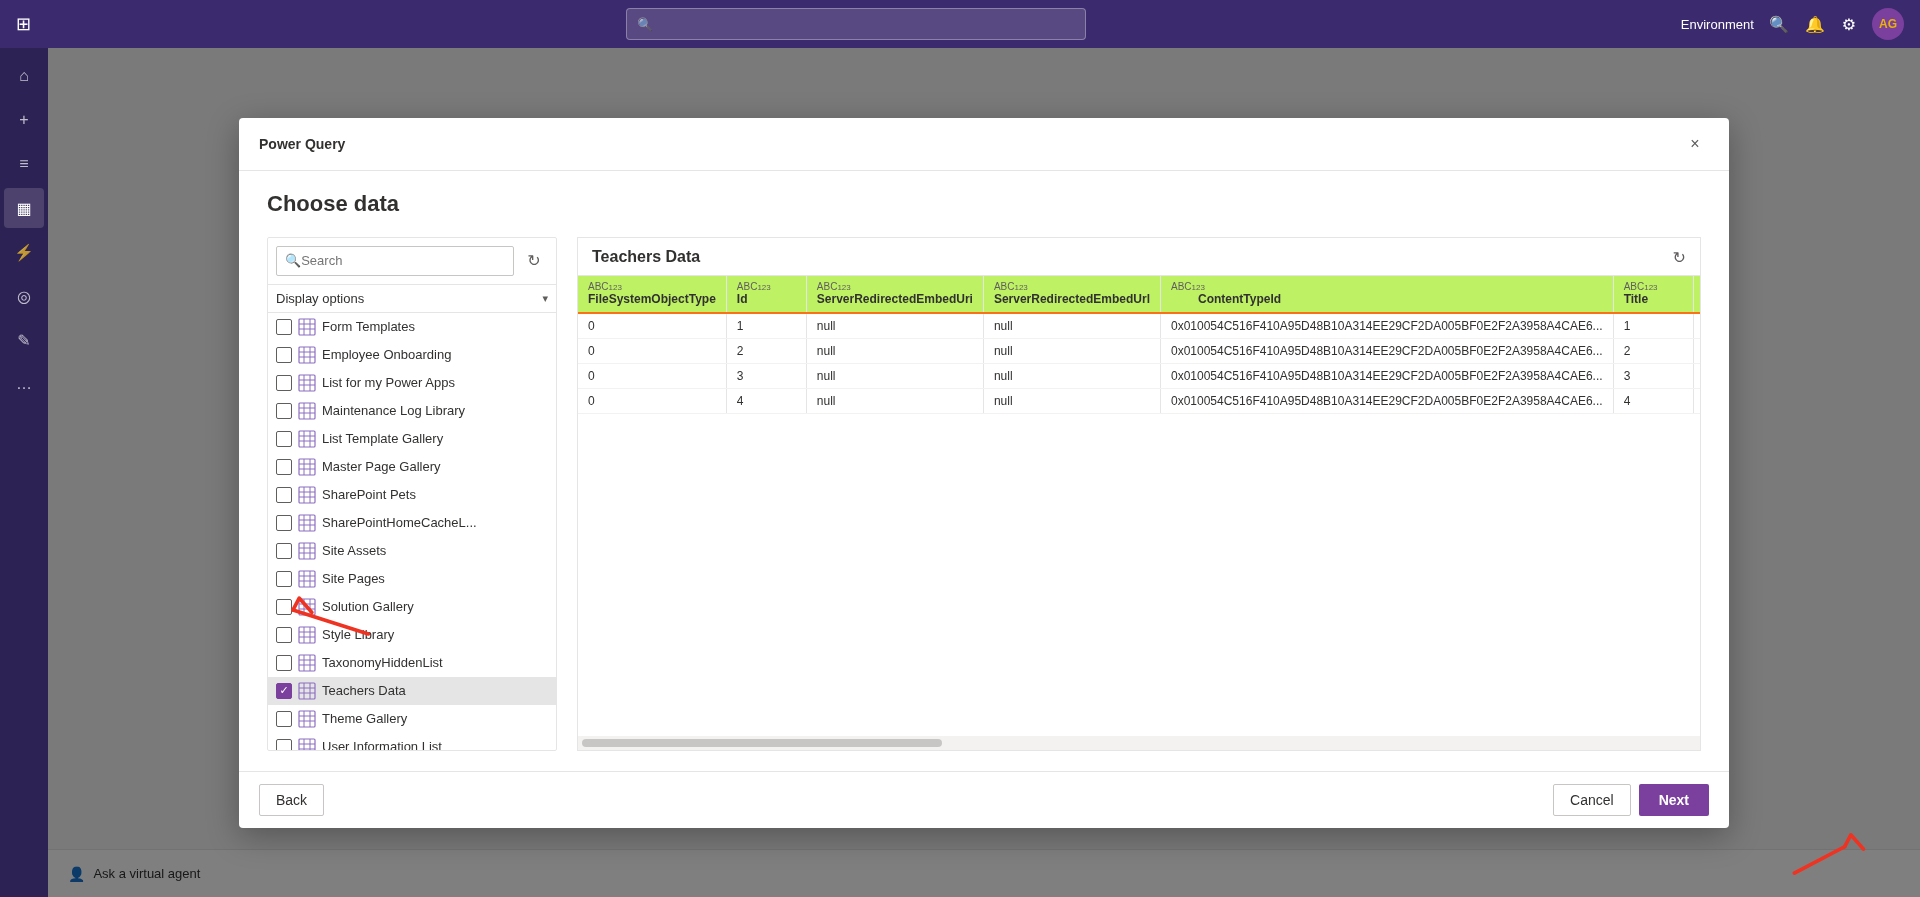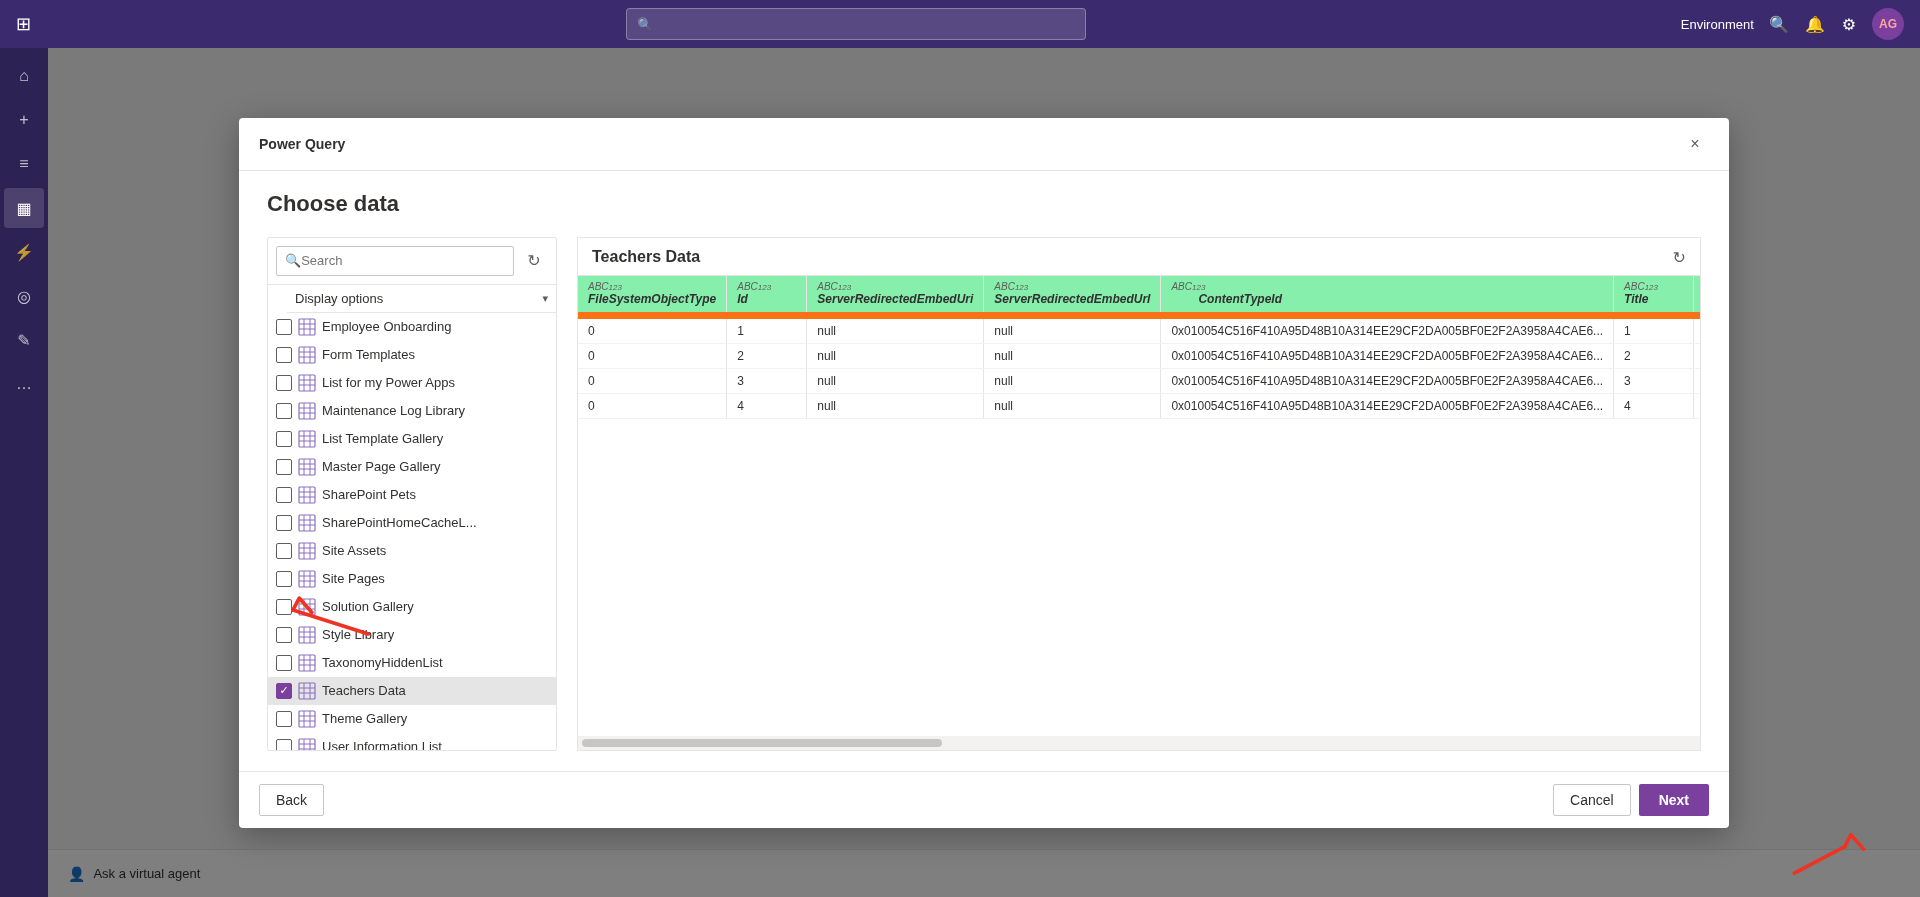--- a/index.html
+++ b/index.html
@@ -55,21 +55,21 @@
       gap: 16px;
       color: white;
       font-size: 13px;
     }
     .env-label { color: white; font-size: 13px; }
     .avatar {
       width: 32px; height: 32px;
       border-radius: 50%;
       background: #7b3f9e;
       display: flex; align-items: center; justify-content: center;
-      color: #fca5a5; font-size: 12px; font-weight: 600;
+      color: #eab308; font-size: 12px; font-weight: 600;
     }
 
     
     .left-sidebar {
       position: absolute;
       top: 48px; left: 0;
       width: 48px;
       height: calc(897px - 48px);
       background: #2d2254;
       display: flex;
@@ -214,21 +214,20 @@
       color: #605e5c;
       font-size: 16px;
     }
 
     .display-options-row {
       display: flex;
       align-items: center;
       padding: 6px 8px;
       border-bottom: 1px solid #e5e5e5;
       cursor: pointer;
-      margin-left: 19px;
     }
     .display-options-label {
       font-size: 13px;
       color: #323130;
       flex: 1;
     }
     .chevron-icon { font-size: 11px; color: #605e5c; }
 
     .list-items-container {
       flex: 1;
@@ -309,23 +308,22 @@
       overflow: auto;
     }
 
     .data-table {
       width: 100%;
       border-collapse: collapse;
       font-size: 12px;
     }
 
     .data-table thead tr {
-      background: #86efac;
-      border-bottom: 7px solid #f97316;
-      font-style: italic;
+      background: #bef264;
+      border-bottom: 2px solid #f97316;
     }
 
     .data-table th {
       padding: 6px 10px;
       text-align: left;
       font-weight: 400;
       color: #323130;
       border-right: 1px solid #e5e5e5;
       white-space: nowrap;
       min-width: 80px;
@@ -497,32 +495,32 @@
             <div class="list-items-container" id="list-items-container">
             <div class="list-item">
                   <div class="checkbox"></div>
                   <svg width="18" height="18" viewBox="0 0 18 18">
     <rect x="1" y="1" width="16" height="16" rx="1" fill="none" stroke="#8c6fc0" stroke-width="1.2"></rect>
     <line x1="1" y1="6" x2="17" y2="6" stroke="#8c6fc0" stroke-width="1"></line>
     <line x1="1" y1="11" x2="17" y2="11" stroke="#8c6fc0" stroke-width="1"></line>
     <line x1="6" y1="1" x2="6" y2="17" stroke="#8c6fc0" stroke-width="1"></line>
     <line x1="12" y1="1" x2="12" y2="17" stroke="#8c6fc0" stroke-width="1"></line>
   </svg>
+                  <span class="list-item-label">Form Templates</span>
+                </div>
+                <div class="list-item">
+                  <div class="checkbox"></div>
+                  <svg width="18" height="18" viewBox="0 0 18 18">
+    <rect x="1" y="1" width="16" height="16" rx="1" fill="none" stroke="#8c6fc0" stroke-width="1.2"></rect>
+    <line x1="1" y1="6" x2="17" y2="6" stroke="#8c6fc0" stroke-width="1"></line>
+    <line x1="1" y1="11" x2="17" y2="11" stroke="#8c6fc0" stroke-width="1"></line>
+    <line x1="6" y1="1" x2="6" y2="17" stroke="#8c6fc0" stroke-width="1"></line>
+    <line x1="12" y1="1" x2="12" y2="17" stroke="#8c6fc0" stroke-width="1"></line>
+  </svg>
                   <span class="list-item-label">Employee Onboarding</span>
-                </div>
-                <div class="list-item">
-                  <div class="checkbox"></div>
-                  <svg width="18" height="18" viewBox="0 0 18 18">
-    <rect x="1" y="1" width="16" height="16" rx="1" fill="none" stroke="#8c6fc0" stroke-width="1.2"></rect>
-    <line x1="1" y1="6" x2="17" y2="6" stroke="#8c6fc0" stroke-width="1"></line>
-    <line x1="1" y1="11" x2="17" y2="11" stroke="#8c6fc0" stroke-width="1"></line>
-    <line x1="6" y1="1" x2="6" y2="17" stroke="#8c6fc0" stroke-width="1"></line>
-    <line x1="12" y1="1" x2="12" y2="17" stroke="#8c6fc0" stroke-width="1"></line>
-  </svg>
-                  <span class="list-item-label">Form Templates</span>
                 </div>
                 <div class="list-item">
                   <div class="checkbox"></div>
                   <svg width="18" height="18" viewBox="0 0 18 18">
     <rect x="1" y="1" width="16" height="16" rx="1" fill="none" stroke="#8c6fc0" stroke-width="1.2"></rect>
     <line x1="1" y1="6" x2="17" y2="6" stroke="#8c6fc0" stroke-width="1"></line>
     <line x1="1" y1="11" x2="17" y2="11" stroke="#8c6fc0" stroke-width="1"></line>
     <line x1="6" y1="1" x2="6" y2="17" stroke="#8c6fc0" stroke-width="1"></line>
     <line x1="12" y1="1" x2="12" y2="17" stroke="#8c6fc0" stroke-width="1"></line>
   </svg>

